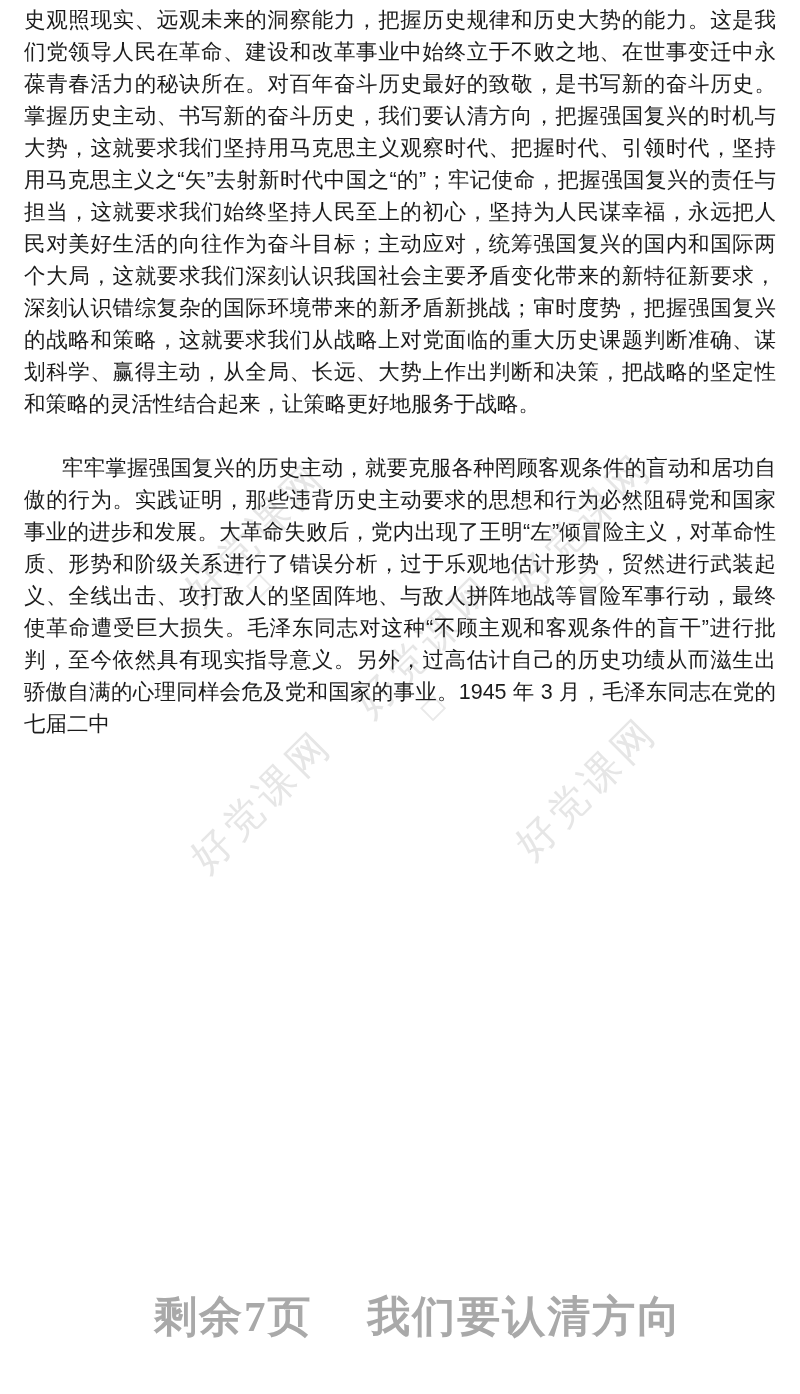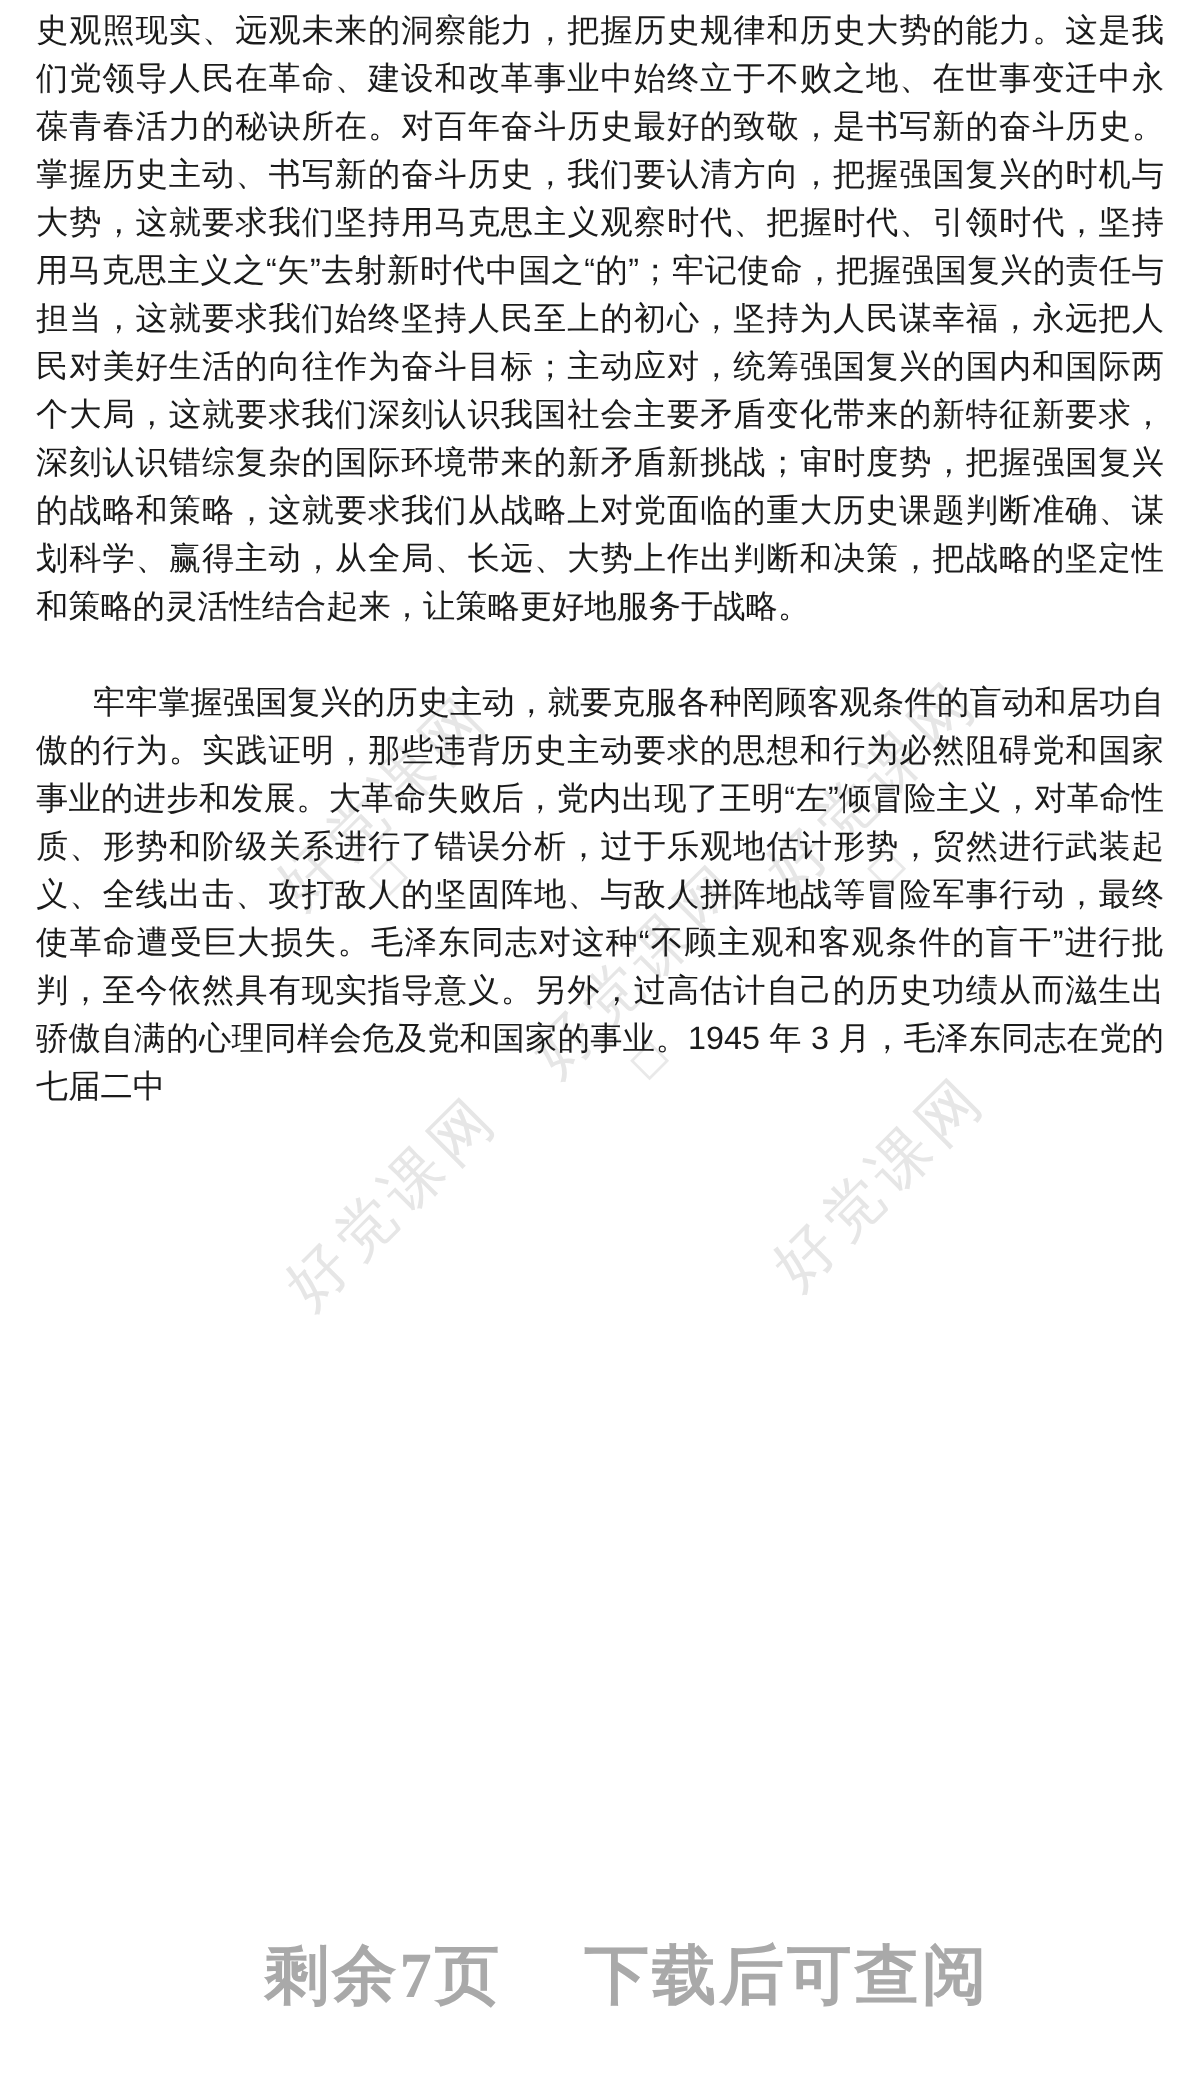--- a/index.html
+++ b/index.html
@@ -101,16 +101,16 @@
     <span class="wm-diamond" style="left:420px; top:688px">◇</span>
   </div>
 
   <div class="content">
     <p class="para">史观照现实、远观未来的洞察能力，把握历史规律和历史大势的能力。这是我们党领导人民在革命、建设和改革事业中始终立于不败之地、在世事变迁中永葆青春活力的秘诀所在。对百年奋斗历史最好的致敬，是书写新的奋斗历史。掌握历史主动、书写新的奋斗历史，我们要认清方向，把握强国复兴的时机与大势，这就要求我们坚持用马克思主义观察时代、把握时代、引领时代，坚持用马克思主义之“矢”去射新时代中国之“的”；牢记使命，把握强国复兴的责任与担当，这就要求我们始终坚持人民至上的初心，坚持为人民谋幸福，永远把人民对美好生活的向往作为奋斗目标；主动应对，统筹强国复兴的国内和国际两个大局，这就要求我们深刻认识我国社会主要矛盾变化带来的新特征新要求，深刻认识错综复杂的国际环境带来的新矛盾新挑战；审时度势，把握强国复兴的战略和策略，这就要求我们从战略上对党面临的重大历史课题判断准确、谋划科学、赢得主动，从全局、长远、大势上作出判断和决策，把战略的坚定性和策略的灵活性结合起来，让策略更好地服务于战略。</p>
     <p class="para indented">牢牢掌握强国复兴的历史主动，就要克服各种罔顾客观条件的盲动和居功自傲的行为。实践证明，那些违背历史主动要求的思想和行为必然阻碍党和国家事业的进步和发展。大革命失败后，党内出现了王明“左”倾冒险主义，对革命性质、形势和阶级关系进行了错误分析，过于乐观地估计形势，贸然进行武装起义、全线出击、攻打敌人的坚固阵地、与敌人拼阵地战等冒险军事行动，最终使革命遭受巨大损失。毛泽东同志对这种“不顾主观和客观条件的盲干”进行批判，至今依然具有现实指导意义。另外，过高估计自己的历史功绩从而滋生出骄傲自满的心理同样会危及党和国家的事业。1945 年 3 月，毛泽东同志在党的七届二中</p>
   </div>
 
   <div class="footer">
     <span class="footer-seg">剩余7页</span>
-    <span class="footer-seg footer-seg-gap">下载后可查阅</span>
+    <span class="footer-seg footer-seg-gap">我们要认清方向</span>
   </div>
 
 </div>
 
 </body></html>

